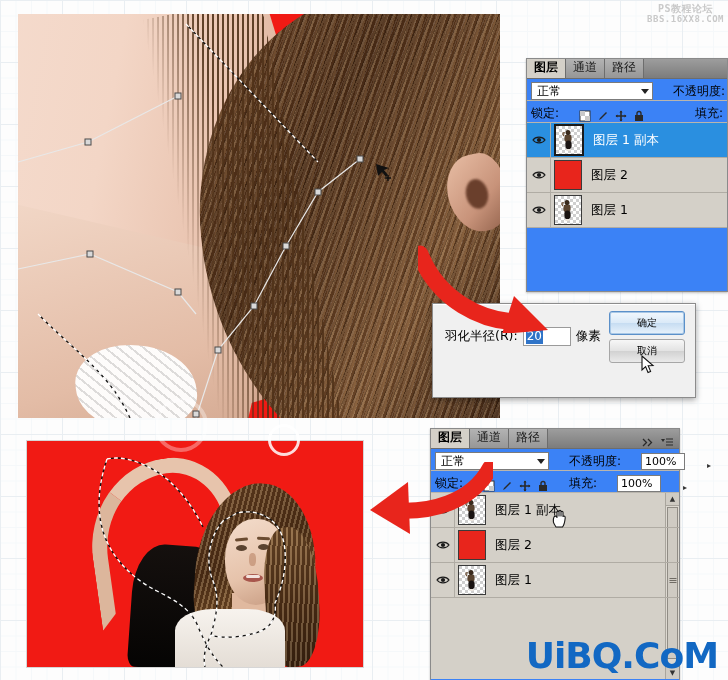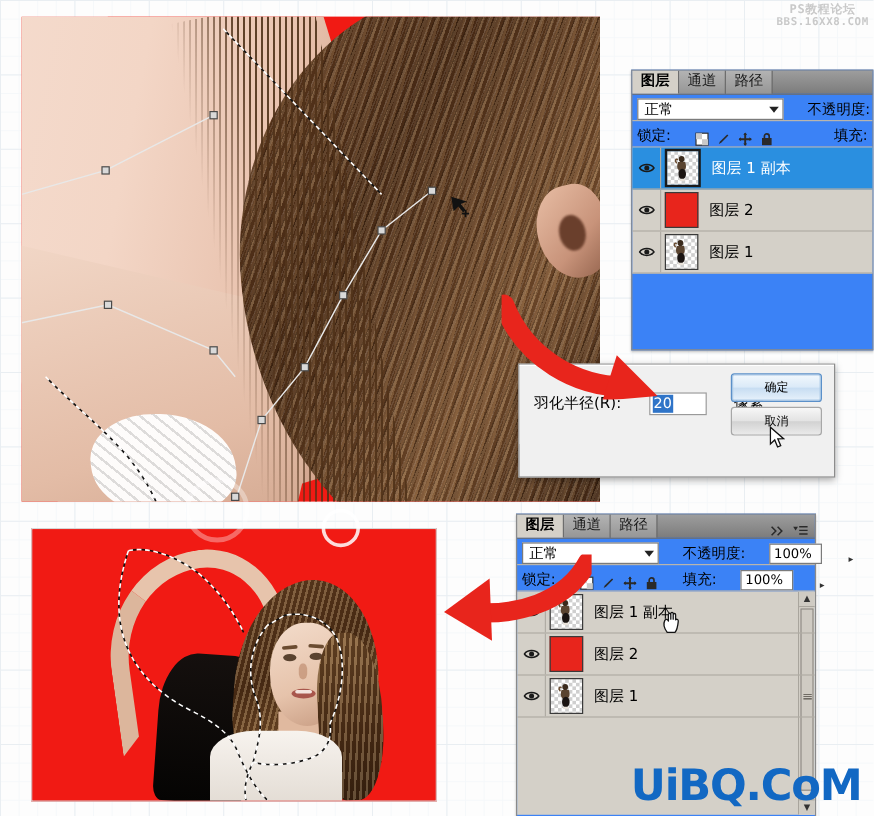--- a/index.html
+++ b/index.html
@@ -262,21 +262,21 @@
   #dlg .close{
     width:44px;height:19px;margin:1px 2px 0 0;border:1px solid #9c4a42;
     border-radius:3px;
     background:linear-gradient(180deg,#e0837a 0%,#c4483c 45%,#a8271c 55%,#d06a5e 100%);
     color:#fff;font-size:12px;font-weight:bold;
     display:flex;align-items:center;justify-content:center;z-index:2;
   }
   #dlg .body{height:65px;position:relative;background:#f0f0f0;
     border-top:1px solid #fff;}
   #dlg .field{position:absolute;left:12px;top:22px;display:flex;align-items:center;
-    gap:23px;font-size:12.5px;}
+    gap:5px;font-size:12.5px;}
   #dlg .input{
     width:44px;height:17px;border:1px solid #9a9a9a;background:#fff;
     display:flex;align-items:center;padding-left:2px;
   }
   #dlg .input .selval{background:#2f74c8;color:#fff;font-size:12px;
     padding:0 1px;line-height:15px;}
   #dlg .btn{
     position:absolute;right:10px;width:74px;height:22px;
     display:flex;align-items:center;justify-content:center;
     font-size:10px;border-radius:3px;

